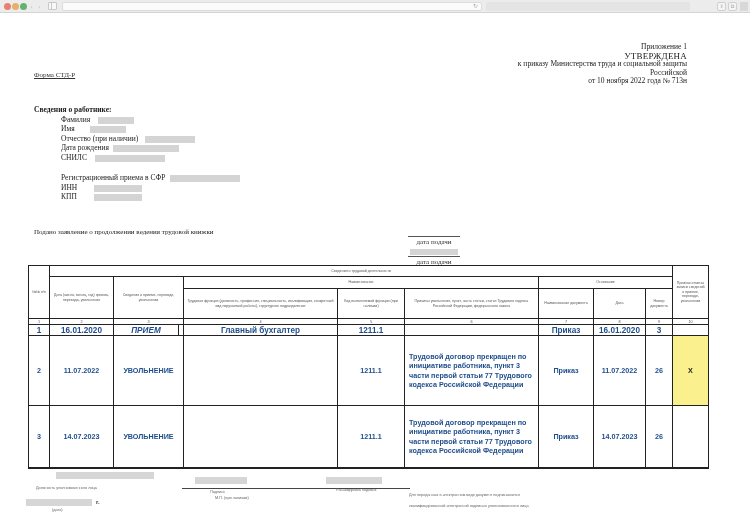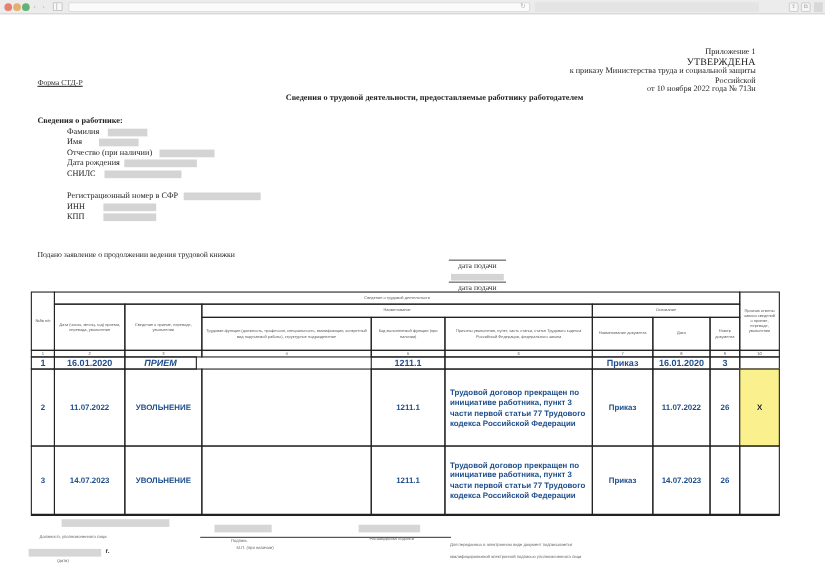--- a/index.html
+++ b/index.html
@@ -84,21 +84,20 @@
 
   <div class="approval">
     <div>Приложение 1</div>
     <div class="big">УТВЕРЖДЕНА</div>
     <div>к приказу Министерства труда и социальной защиты</div>
     <div>Российской</div>
     <div>от 10 ноября 2022 года № 713н</div>
   </div>
 
   <div class="form-code">Форма СТД-Р</div>
-  <div class="doc-title">Сведения о трудовой деятельности, предоставляемые работнику работодателем</div>
 
   <div class="section" style="top:91px;">
     <div class="hdr">Сведения о работнике:</div>
     <div class="field">
       <span class="lbl">Фамилия</span>
       <span class="redact" style="margin-left:6px;width:36px;"></span>
     </div>
     <div class="field">
       <span class="lbl">Имя</span>
       <span class="redact" style="margin-left:13px;width:36px;"></span>
@@ -112,21 +111,21 @@
       <span class="redact" style="margin-left:2px;width:66px;"></span>
     </div>
     <div class="field">
       <span class="lbl">СНИЛС</span>
       <span class="redact" style="margin-left:6px;width:70px;"></span>
     </div>
   </div>
 
   <div class="section" style="top:159px;">
     <div class="field">
-      <span class="lbl">Регистрационный номер в СФР</span>
+      <span class="lbl">Регистрационный приема в СФР</span>
       <span class="redact" style="margin-left:3px;width:70px;"></span>
     </div>
     <div class="field">
       <span class="lbl">ИНН</span>
       <span class="redact" style="margin-left:15px;width:48px;"></span>
     </div>
     <div class="field">
       <span class="lbl">КПП</span>
       <span class="redact" style="margin-left:15px;width:48px;"></span>
     </div>
@@ -164,20 +163,21 @@
     <div class="cell ncell" style="left:309px;top:53px;width:68px;height:7px;">5</div>
     <div class="cell ncell" style="left:376px;top:53px;width:135px;height:7px;">6</div>
     <div class="cell ncell" style="left:510px;top:53px;width:56px;height:7px;">7</div>
     <div class="cell ncell" style="left:565px;top:53px;width:53px;height:7px;">8</div>
     <div class="cell ncell" style="left:617px;top:53px;width:28px;height:7px;">9</div>
     <div class="cell ncell" style="left:644px;top:53px;width:37px;height:7px;">10</div>
 
     <div class="cell dcell r1" style="left:0;top:59px;width:22px;height:12px;">1</div>
     <div class="cell dcell r1" style="left:21px;top:59px;width:65px;height:12px;">16.01.2020</div>
     <div class="cell dcell r1" style="left:85px;top:59px;width:66px;height:12px;font-style:italic;">ПРИЕМ</div>
+    <div class="cell dcell r1" style="left:155px;top:59px;width:155px;height:12px;">Главный бухгалтер</div>
     <div class="cell dcell r1" style="left:309px;top:59px;width:68px;height:12px;">1211.1</div>
     <div class="cell dcell r1" style="left:376px;top:59px;width:135px;height:12px;"></div>
     <div class="cell dcell r1" style="left:510px;top:59px;width:56px;height:12px;">Приказ</div>
     <div class="cell dcell r1" style="left:565px;top:59px;width:53px;height:12px;">16.01.2020</div>
     <div class="cell dcell r1" style="left:617px;top:59px;width:28px;height:12px;">3</div>
     <div class="cell dcell r1" style="left:644px;top:59px;width:37px;height:12px;"></div>
 
     <div class="cell dcell rn" style="left:0;top:70px;width:22px;height:71px;">2</div>
     <div class="cell dcell rn" style="left:21px;top:70px;width:65px;height:71px;">11.07.2022</div>
     <div class="cell dcell rn" style="left:85px;top:70px;width:71px;height:71px;">УВОЛЬНЕНИЕ</div>

